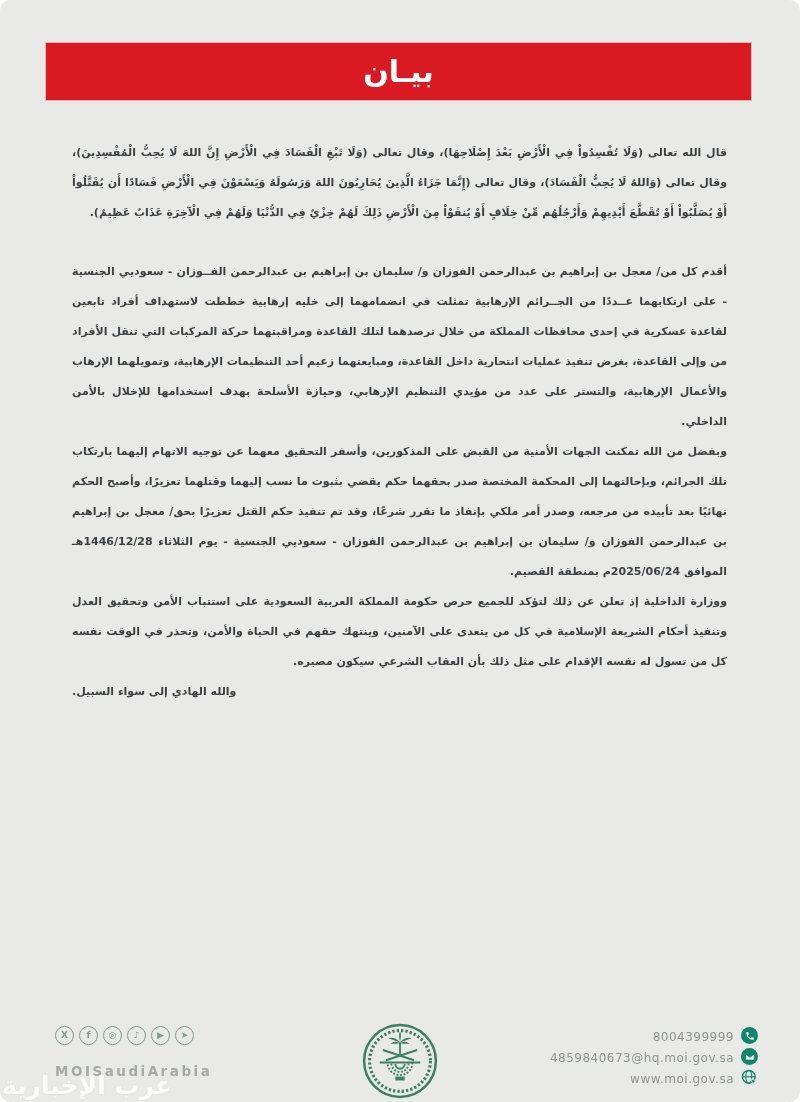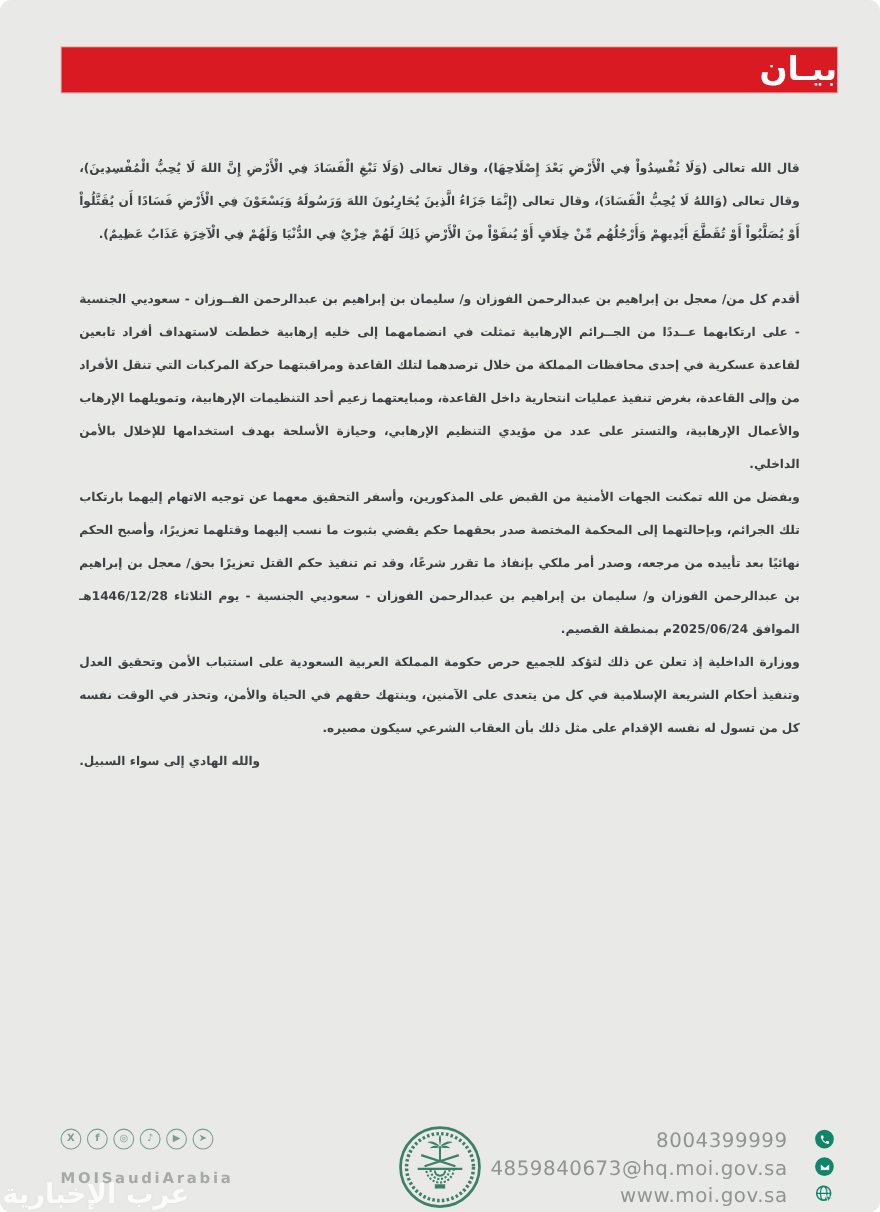--- a/index.html
+++ b/index.html
@@ -3,22 +3,22 @@
 <meta charset="utf-8">
 <style>
   html,body{margin:0;padding:0;background:#ffffff;}
   #canvas{
     position:relative;width:800px;height:1102px;overflow:hidden;
     background:#e9eae8;border-radius:10px;
     font-family:"DejaVu Sans",sans-serif;
   }
   
   .banner{
-    position:absolute;left:56px;top:43px;width:705px;height:41px;
-    background:#da1a22;display:flex;align-items:center;justify-content:flex-end;
+    position:absolute;left:46px;top:43px;width:705px;height:57px;
+    background:#da1a22;display:flex;align-items:center;justify-content:center;
     box-shadow:0 0 0 1px rgba(180,40,40,.25);
   }
   .banner-title{
     color:#ffffff;font-weight:bold;font-size:30px;line-height:1;
     letter-spacing:1px;direction:rtl;
   }
   
   .doc-body{
     position:absolute;top:138px;right:73px;width:655px;
     direction:rtl;text-align:justify;
@@ -46,22 +46,22 @@
     width:18px;height:18px;border:1.6px solid #1f8465;border-radius:50%;
     display:inline-flex;align-items:center;justify-content:center;
   }
   .app-icon .blob{width:9px;height:10px;background:#1f8465;border-radius:50% 50% 45% 45%;}
   .app-handle{color:#a6a9a7;font-size:13.5px;letter-spacing:1.5px;font-weight:bold;}
   
   .emblem{position:absolute;left:50%;top:4px;transform:translateX(-50%);}
   
   .contact-block{position:absolute;right:42px;top:9px;text-align:right;}
   .contact-row{
-    display:flex;justify-content:flex-end;align-items:flex-start;gap:25px;
-    margin-bottom:4px;color:#8f9392;font-size:18px;letter-spacing:.5px;
+    display:flex;justify-content:flex-end;align-items:flex-end;gap:7px;
+    margin-bottom:4px;color:#8f9392;font-size:12px;letter-spacing:.5px;
     direction:ltr;
   }
   .c-icon{
     width:17px;height:17px;border-radius:50%;background:#10856a;
     display:inline-flex;align-items:center;justify-content:center;flex:0 0 auto;
   }
   .c-icon.globe{background:transparent;}
   
   .watermark{
     position:absolute;left:2px;bottom:2px;color:rgba(255,255,255,.85);

